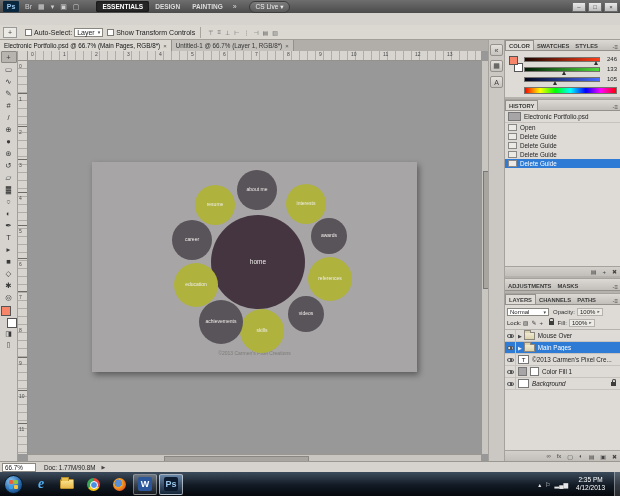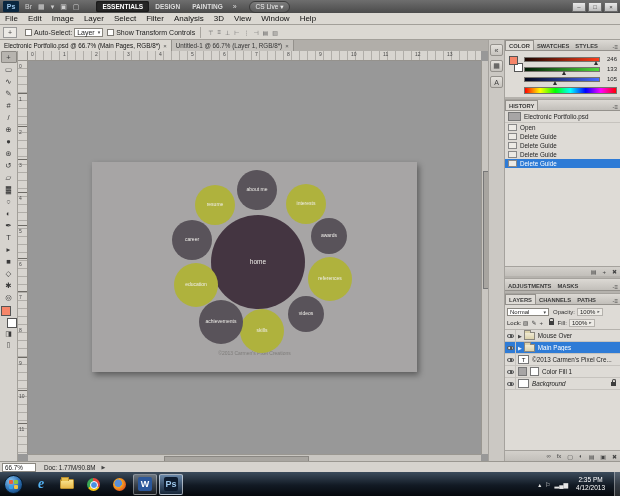--- a/index.html
+++ b/index.html
@@ -192,33 +192,20 @@
       </div>
     <span class="overflow-btn">»</span>
     <span class="cs-live">CS Live ▾</span>
     <div id="win-controls">
         <span class="win-btn">–</span>
         <span class="win-btn">□</span>
         <span class="win-btn">×</span>
       </div>
   </div>
 
-  <div class="menu-bar" id="menu-bar">
-      <span class="menu-item">File</span>
-      <span class="menu-item">Edit</span>
-      <span class="menu-item">Image</span>
-      <span class="menu-item">Layer</span>
-      <span class="menu-item">Select</span>
-      <span class="menu-item">Filter</span>
-      <span class="menu-item">Analysis</span>
-      <span class="menu-item">3D</span>
-      <span class="menu-item">View</span>
-      <span class="menu-item">Window</span>
-      <span class="menu-item">Help</span>
-    </div>
 
   <div class="options-bar">
     <span class="opt-toolbox">+</span>
     <span class="opt-check"></span>
     <span>Auto-Select:</span>
     <span class="opt-select">Layer</span>
     <span class="opt-check"></span>
     <span>Show Transform Controls</span>
     <span class="opt-sep"></span>
     <div id="align-icons">

